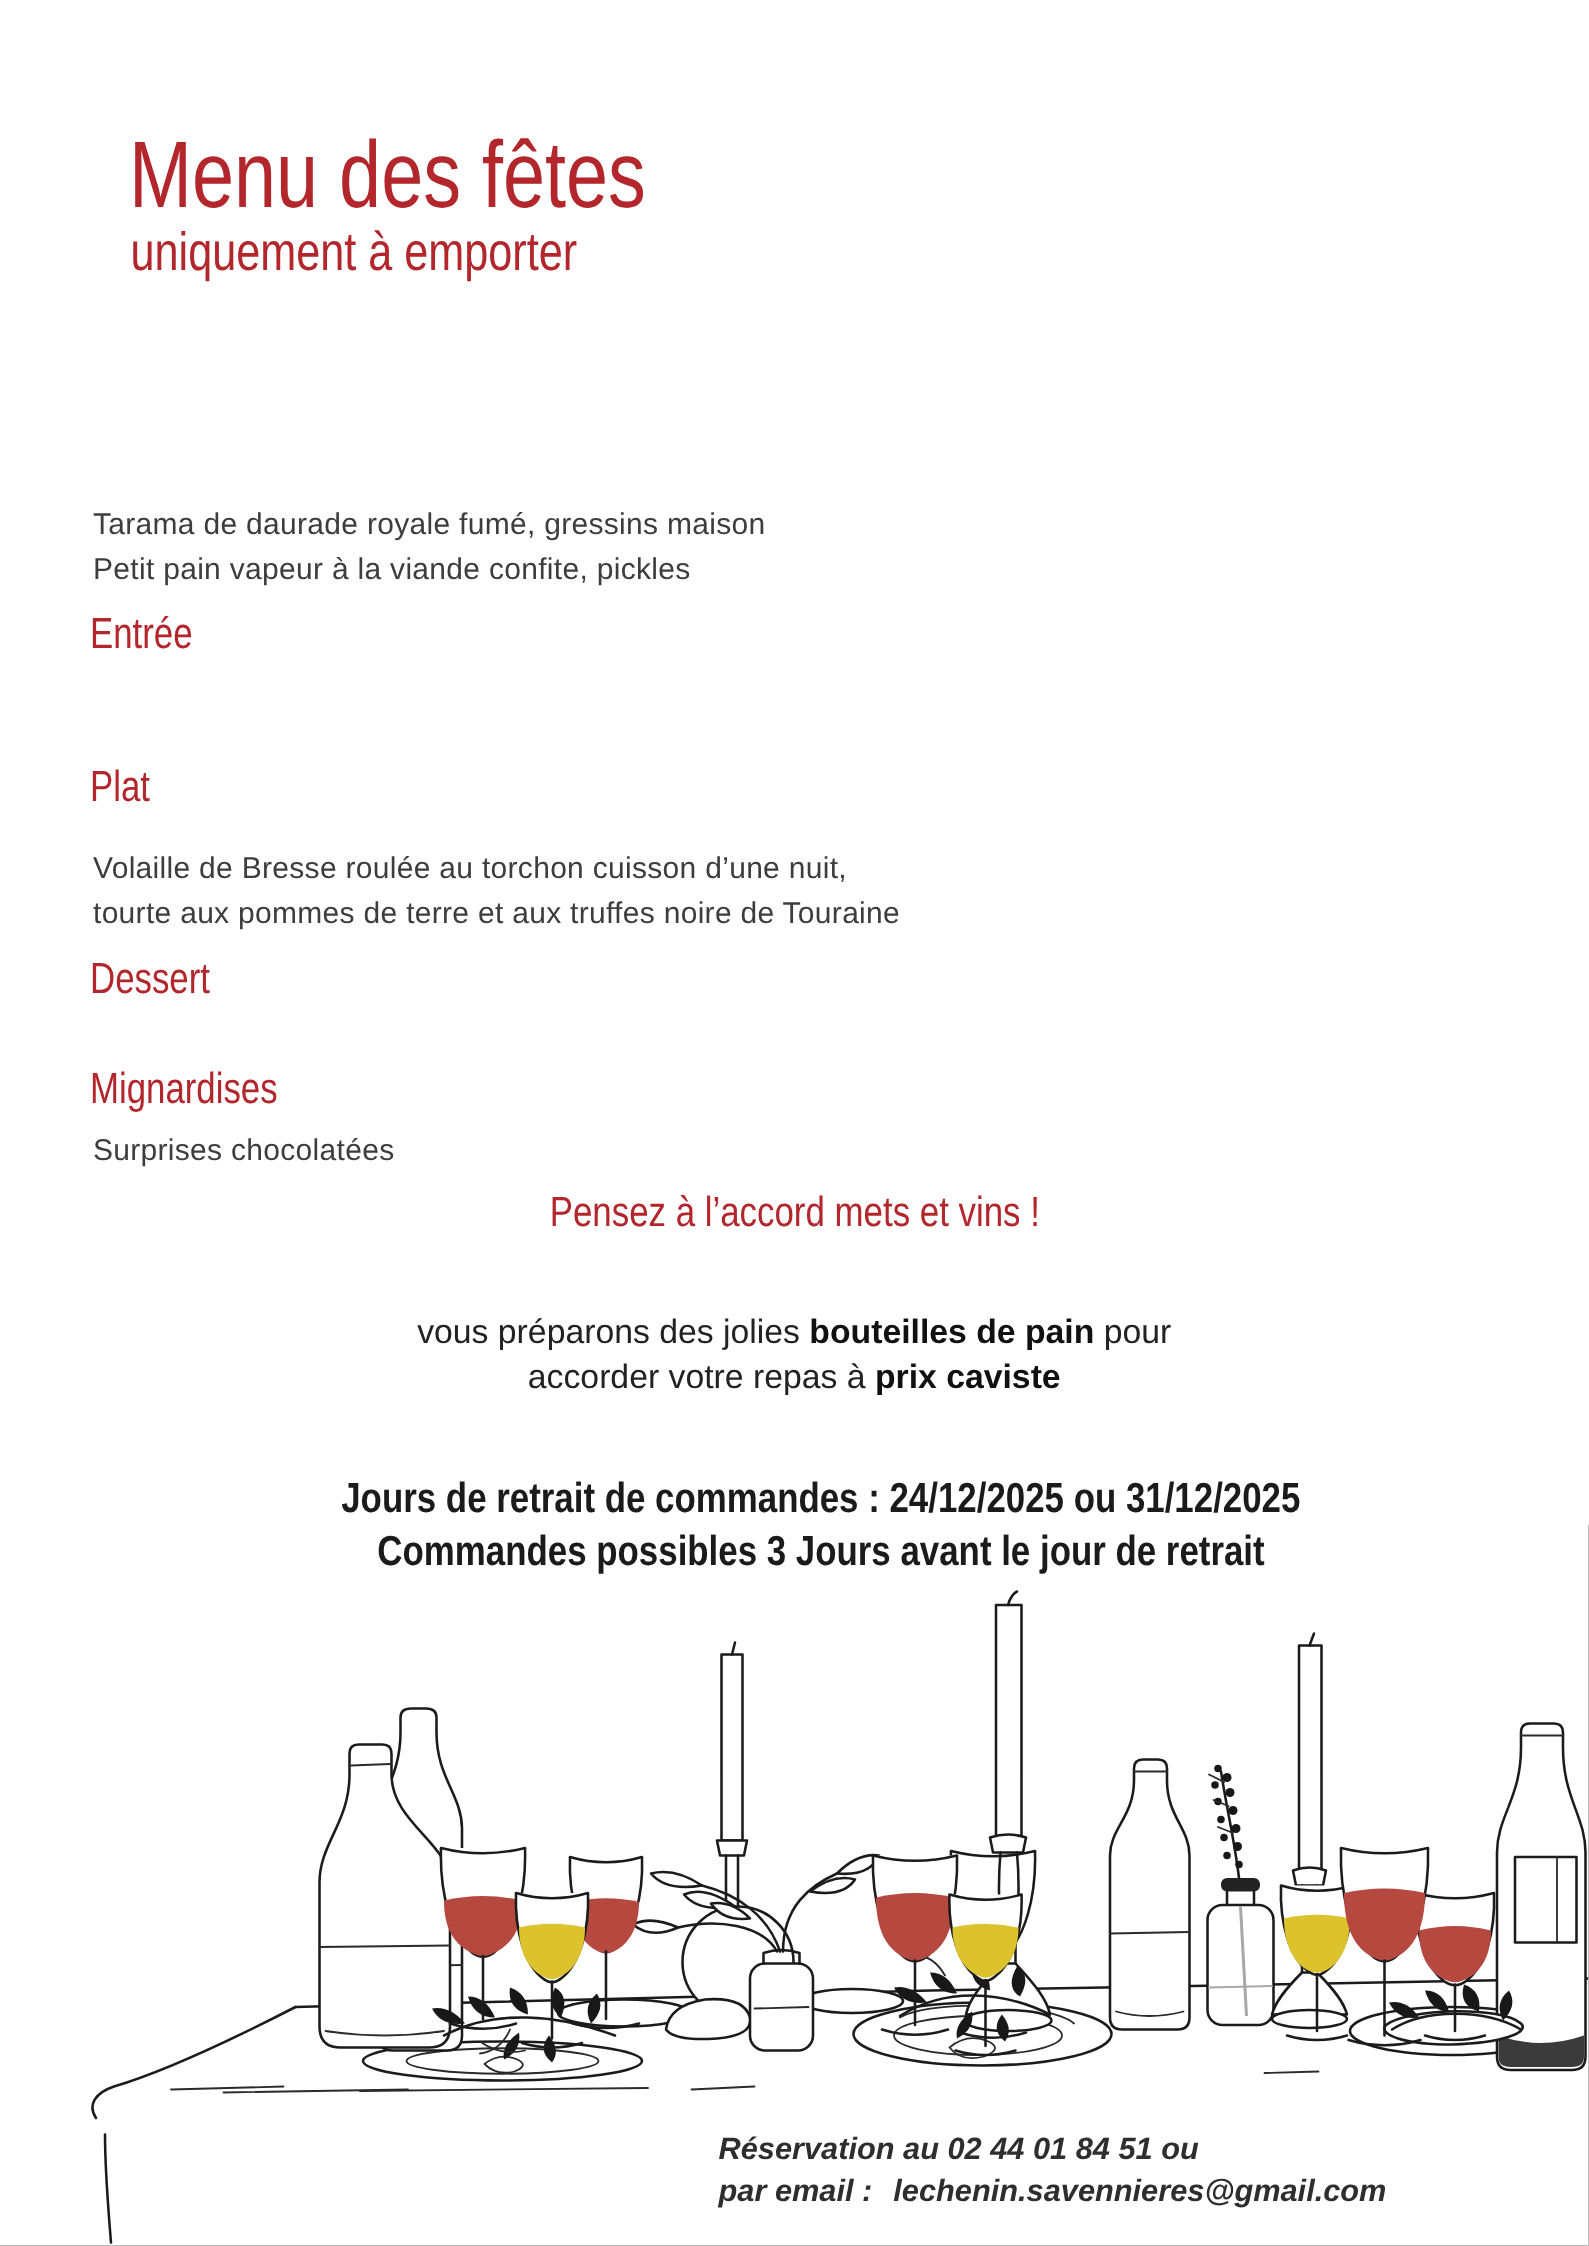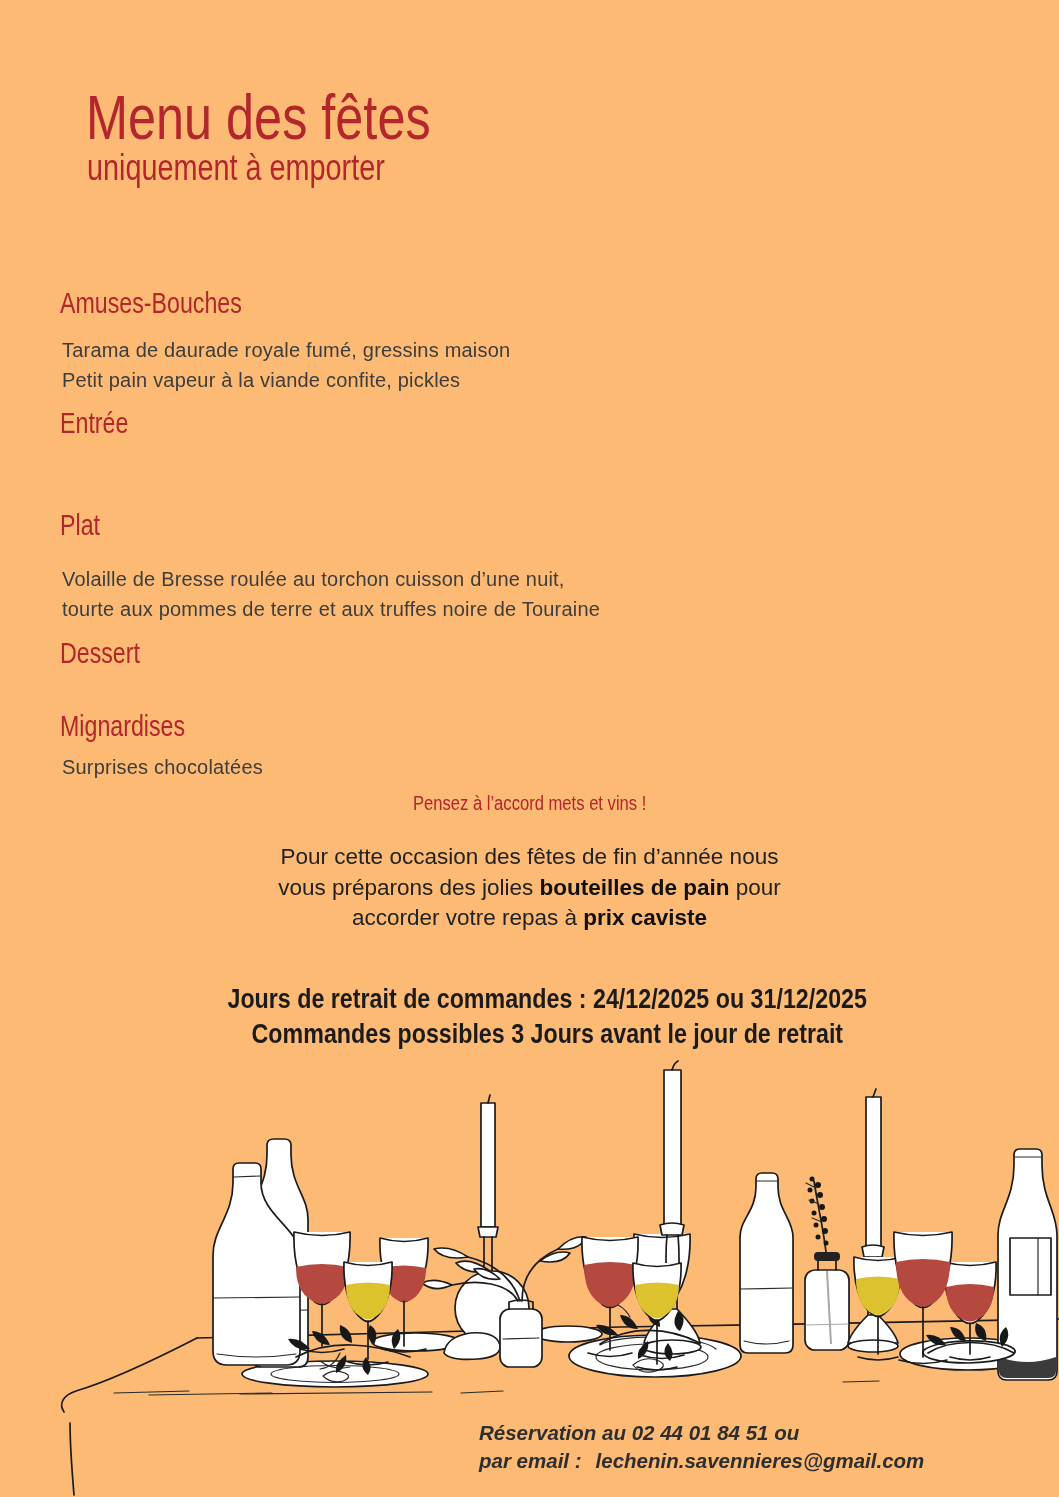--- a/index.html
+++ b/index.html
@@ -1,30 +1,30 @@
 <!DOCTYPE html>
 <html style="--accent-red: #b2262c; --wine-red: #b5483f; --wine-yellow: #dcc32e; --body-text: #3d3d3d; --heading-black: #1b1b1b;"><head>
 <meta charset="utf-8">
 <style>
   html,body{margin:0;padding:0;background:#888;}
   .page{
-    position:relative;width:1059px;height:1497px;background:#fdba74;
+    position:relative;width:1059px;height:1497px;background:#ffffff;
     margin:0 auto;overflow:hidden;
     font-family:"Liberation Sans","DejaVu Sans",sans-serif;
     color:#3d3d3d;
   }
   .abs{position:absolute;}
   .cond{display:inline-block;transform:scaleX(0.80);transform-origin:0 50%;white-space:nowrap;}
   .cond-c{display:inline-block;transform:scaleX(0.83);transform-origin:50% 50%;white-space:nowrap;}
   .title{left:86px;top:86px;font-size:63px;line-height:1;color:var(--accent-red,#b2262c);}
   .subtitle1{left:87px;top:150px;font-size:36px;line-height:1;color:var(--accent-red,#b2262c);}
   .subtitle2{left:87px;top:190px;font-size:36px;line-height:1;color:var(--accent-red,#b2262c);}
   .sec-head{left:60px;font-size:29px;line-height:34px;color:var(--accent-red,#b2262c);}
   .sec-items{left:62px;right:80px;font-size:20px;line-height:30px;color:var(--body-text,#3d3d3d);letter-spacing:.2px;}
-  .pairing-head{left:0;right:0;text-align:center;top:792px;font-size:20px;color:var(--accent-red,#b2262c);}
+  .pairing-head{left:0;right:0;text-align:center;top:792px;font-size:28px;color:var(--accent-red,#b2262c);}
   .pairing-text{left:0;right:0;text-align:center;top:842px;font-size:22.5px;line-height:30.5px;color:#222;}
   .pairing-text b{font-weight:700;color:#111;}
   .pickup{left:0;right:0;text-align:center;top:981px;font-size:28px;line-height:35px;font-weight:700;color:var(--heading-black,#1b1b1b);padding-left:36px;}
   .reservation{left:479px;top:1419px;font-size:20.5px;line-height:27.5px;font-weight:700;font-style:italic;color:#2e2e2e;}
   .reservation .gap{display:inline-block;width:14px;}
   .illus{left:0;top:1057px;width:1059px;height:440px;pointer-events:none;}
   svg .ln{fill:none;stroke:#1b1b1b;stroke-width:1.7;stroke-linecap:round;stroke-linejoin:round;}
   svg .w{fill:#ffffff;stroke:#1b1b1b;stroke-width:1.7;stroke-linejoin:round;}
   svg .thin{fill:none;stroke:#2a2a2a;stroke-width:1.2;stroke-linecap:round;}
   svg .wine-red{fill:var(--wine-red,#b5483f);stroke:none;}
@@ -37,23 +37,20 @@
 
 <div class="page">
 
   <div class="abs title">
     <span class="cond">Menu des fêtes</span>
   </div>
   <div class="abs subtitle1">
     <span class="cond">uniquement à emporter</span>
   </div>
 
-  <div class="abs sec-head" style="top:286px">
-    <span class="cond">Amuses-Bouches</span>
-  </div>
   <div class="abs sec-items" style="top:335px">
     <div>Tarama de daurade royale fumé, gressins maison</div>
     <div>Petit pain vapeur à la viande confite, pickles</div>
   </div>
 
   <div class="abs sec-head" style="top:406px">
     <span class="cond">Entrée</span>
   </div>
 
   <div class="abs sec-head" style="top:508px">
@@ -72,21 +69,21 @@
     <span class="cond">Mignardises</span>
   </div>
   <div class="abs sec-items" style="top:752px">
     <div>Surprises chocolatées</div>
   </div>
 
   <div class="abs pairing-head">
     <span class="cond-c">Pensez à l’accord mets et vins !</span>
   </div>
   <div class="abs pairing-text">
-    <span>Pour cette occasion des fêtes de fin d’année nous</span><br>
+    <br>
     <span>vous préparons des jolies </span><b>bouteilles de pain</b><span> pour</span><br>
     <span>accorder votre repas à </span><b>prix caviste</b>
   </div>
 
   <div class="abs pickup">
     <span class="cond-c">Jours de retrait de commandes : 24/12/2025 ou 31/12/2025</span><br>
     <span class="cond-c">Commandes possibles 3 Jours avant le jour de retrait</span>
   </div>
 
   <svg class="abs illus" viewBox="0 0 1059 440" aria-hidden="true">

